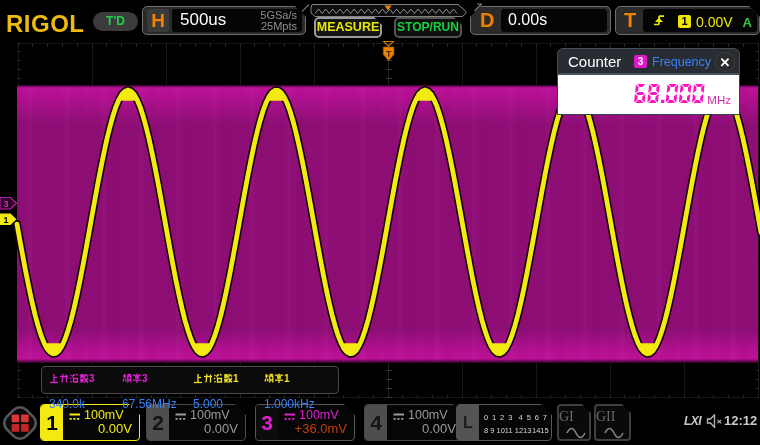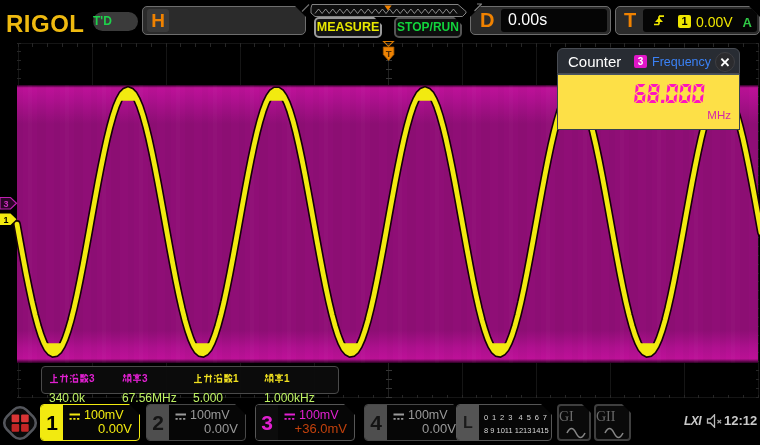--- a/index.html
+++ b/index.html
@@ -1,20 +1,20 @@
 <!DOCTYPE html>
 <html><head><meta charset="utf-8">
 <style>
 *{margin:0;padding:0;box-sizing:border-box}
 html,body{width:760px;height:445px;background:#000;overflow:hidden;font-family:"Liberation Sans",sans-serif}
 .abs{position:absolute}
 #stage{position:relative;width:760px;height:445px;background:#000}
 
 #logo{left:6px;top:10px;font-family:Liberation Sans, sans-serif;font-weight:bold;font-size:24px;color:#efba10;letter-spacing:0.5px}
-#td{left:93px;top:12px;width:45px;height:19px;background:#3b3b3b;border-radius:10px;text-align:left;line-height:19px;color:#1ed24b;font-weight:bold;font-size:12px}
+#td{left:93px;top:12px;width:45px;height:19px;background:#3b3b3b;border-radius:10px;text-align:center;line-height:19px;color:#1ed24b;font-weight:bold;font-size:12px}
 .panel{background:#2b2b2b;border:1px solid #6e6e6e;border-radius:5px;position:absolute}
 .cutTR{clip-path:polygon(0 0,calc(100% - 11px) 0,100% 11px,100% 100%,0 100%)}
 .cutTL{clip-path:polygon(11px 0,100% 0,100% 100%,0 100%,0 11px)}
 .blk{position:absolute;background:#050505;border-radius:3px}
 #hpanel{left:142px;top:6px;width:164px;height:29px}
 #hpanel .H{position:absolute;left:4px;top:2px;width:22px;height:23px;background:#3a3a3a;border-radius:3px;color:#f08200;font-weight:bold;font-size:19px;text-align:center;line-height:23px}
 #hpanel .blk{left:29px;top:2px;right:3px;bottom:2px}
 #hpanel .tb{position:absolute;left:8px;top:1px;color:#fff;font-size:17px}
 #hpanel .sr{position:absolute;right:5px;top:1px;color:#8f8f8f;font-size:11px;line-height:11px;text-align:right}
 #measure{left:314px;top:17px;width:68px;height:21px;border:2px solid #9a9a9a;border-radius:5px;background:#141414;color:#e8e800;font-weight:bold;font-size:12.5px;text-align:center;line-height:16px;clip-path:polygon(0 0,calc(100% - 8px) 0,100% 8px,100% 100%,0 100%)}
@@ -23,32 +23,32 @@
 #dpanel .D{position:absolute;left:9px;top:2px;color:#f08200;font-weight:bold;font-size:20px}
 #dpanel .blk{left:30px;top:2px;right:3px;bottom:2px}
 #dpanel .tb{position:absolute;left:7px;top:2px;color:#fff;font-size:16px}
 #tpanel{left:615px;top:6px;width:145px;height:29px}
 #tpanel .T{position:absolute;left:8px;top:2px;color:#f08200;font-weight:bold;font-size:20px}
 #tpanel .blk{left:27px;top:2px;right:2px;bottom:2px}
 #tpanel .tv{position:absolute;left:53px;top:5px;color:#efe600;font-size:14px}
 #tpanel .A{position:absolute;right:5px;top:6px;color:#2fc845;font-weight:bold;font-size:13px}
 #onebadge{position:absolute;left:35px;top:6px;width:13px;height:13px;background:#efe600;border-radius:2px;color:#000;font-weight:bold;font-size:11px;text-align:center;line-height:13px}
 
-#counter{left:557px;top:48px;width:183px;height:82px;z-index:30}
+#counter{left:557px;top:48px;width:183px;height:67px;z-index:30}
 #counter .hd{position:absolute;left:0;top:0;right:0;height:26px;background:#282c33;border:1px solid #484c53;border-radius:6px 6px 0 0}
 #counter .ttl{position:absolute;left:10px;top:4px;color:#fff;font-size:15px}
 #counter .b3{position:absolute;left:76px;top:6px;width:13px;height:13px;background:#e016c8;border-radius:2px;color:#fff;font-weight:bold;font-size:10px;text-align:center;line-height:13px}
 #counter .fq{position:absolute;left:94px;top:6px;color:#3b82f6;font-size:12.5px}
 #counter .x{position:absolute;right:4px;top:3px;width:20px;height:20px;border:1px solid #3e3e42;border-radius:50%;background:#2b2b2e;color:#fff;font-weight:bold;font-size:13px;text-align:center;line-height:19px}
-#counter .disp{position:absolute;left:0;top:26px;right:0;bottom:0;background:#fde047;border:1px solid #39434e;border-top:1px solid #4a5560}
+#counter .disp{position:absolute;left:0;top:26px;right:0;bottom:0;background:#ffffff;border:1px solid #39434e;border-top:1px solid #4a5560}
 #counter .unit{position:absolute;right:8px;bottom:8px;color:#d428a8;font-size:11.5px}
 
 #meas{left:41px;top:366px;width:298px;height:28px;background:rgba(12,12,12,.92);border:1px solid #4a4a4a;border-radius:4px;z-index:20}
 #meas .lab{position:absolute;top:3px;height:11px}
-#meas .v{position:absolute;top:24px;color:#bef264;font-size:12px}
+#meas .v{position:absolute;top:30px;color:#3b82f6;font-size:12px}
 
 #bbar{left:0;top:402px;width:760px;height:43px;background:#000}
 #menuicon{position:absolute;left:2px;top:3px;width:36px;height:36px}
 .chbox{position:absolute;top:2px;height:37px;border-radius:4px;background:#060606}
 .chbox .seg{position:absolute;left:0;top:0;bottom:0;width:22px;border-radius:3px 0 0 3px;font-weight:bold;font-size:21px;text-align:center;line-height:35px}
 .chbox .r1{position:absolute;left:43px;top:3px;font-size:12.5px}
 .chbox .r2{position:absolute;right:7px;bottom:4px;font-size:13px}
 .cicon{position:absolute;left:28px;top:8px}
 #gi,#gii{position:absolute;top:2px;height:37px;border:2px solid #3f3f3f;border-radius:4px;background:#0a0a0a;clip-path:polygon(0 0,calc(100% - 9px) 0,100% 9px,100% 100%,0 100%)}
 .gtxt{position:absolute;left:0;right:0;top:3px;text-align:left;color:#6a6a6a;font-family:"Liberation Serif",serif;font-size:14px}
@@ -357,20 +357,24 @@
       <text x="6" y="207" fill="#d030c0" font-size="9" font-weight="bold" text-anchor="middle" font-family="Liberation Sans">3</text>
       <path d="M0,213.5 h10.5 l6,5.75 l-6,5.75 H0 z" fill="#f2ea10"></path>
       <text x="6" y="223" fill="#000" font-size="9" font-weight="bold" text-anchor="middle" font-family="Liberation Sans">1</text>
     </g>
   </svg>
 
   <div class="abs" id="logo">RIGOL</div>
   <div class="abs" id="td">T'D</div>
   <div class="panel cutTR" id="hpanel">
     <div class="H">H</div>
+    <div class="blk">
+        <span class="tb">500us</span>
+        <div class="sr">5GSa/s<br>25Mpts</div>
+      </div>
   </div>
 
   <svg class="abs" style="left:308px;top:4px" width="162" height="13">
       <path d="M4,0.5 H150 l8,7 v1.5 l-3.5,3.5 H7 l-4,-3.5 v-5 z" fill="#0d0d0d" stroke="#828282" stroke-width="1"></path>
       <path d="M7,9.5 l3.55,-4.5 l3.55,4.5 l3.55,-4.5 l3.55,4.5 l3.55,-4.5 l3.55,4.5 l3.55,-4.5 l3.55,4.5 l3.55,-4.5 l3.55,4.5 l3.55,-4.5 l3.55,4.5 l3.55,-4.5 l3.55,4.5 l3.55,-4.5 l3.55,4.5 l3.55,-4.5 l3.55,4.5 l3.55,-4.5 l3.55,4.5 l3.55,-4.5 l3.55,4.5 l3.55,-4.5 l3.55,4.5 l3.55,-4.5 l3.55,4.5 l3.55,-4.5 l3.55,4.5 l3.55,-4.5 l3.55,4.5 l3.55,-4.5 l3.55,4.5 l3.55,-4.5 l3.55,4.5 l3.55,-4.5 l3.55,4.5 l3.55,-4.5 l3.55,4.5 l3.55,-4.5 l3.55,4.5" fill="none" stroke="#9a9a9a" stroke-width="0.9"></path>
       <path d="M76.4,1.5 l3.6,5 l3.6,-5 z" fill="#f08200"></path>
     </svg>
   <svg class="abs" style="left:474px;top:3px" width="9" height="9">
       <path d="M0.5,8 L7.5,1 M3,1 h5" stroke="#808080" stroke-width="1.1" fill="none"></path>
     </svg>

